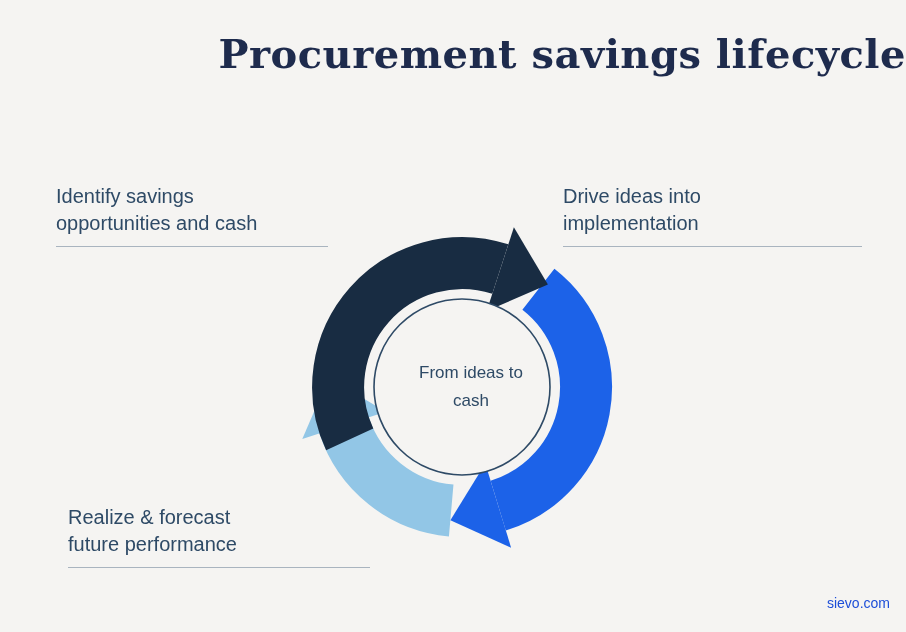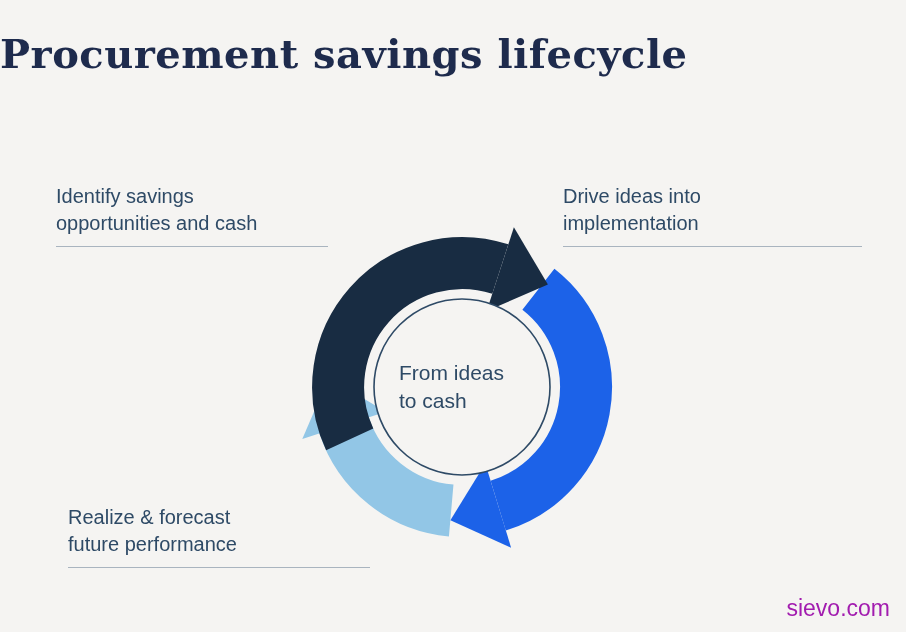--- a/index.html
+++ b/index.html
@@ -14,21 +14,21 @@
     height: 632px;
     background: #f5f4f2;
     overflow: hidden;
   }
   .title {
     position: absolute;
     top: 30px;
     left: 0;
     width: 100%;
     margin: 0;
-    text-align: left;
+    text-align: right;
     font-family: "DejaVu Serif", "Liberation Serif", serif;
     font-weight: 700;
     font-size: 40px;
     letter-spacing: 0.5px;
     color: #1e2b4d;
   }
   .label {
     position: absolute;
     font-size: 20px;
     line-height: 27px;
@@ -41,34 +41,34 @@
   .label-bl { left: 68px; top: 468px; width: 302px; text-align: left; margin-top: 36px; }
   .cycle {
     position: absolute;
     left: 282px;
     top: 207px;
   }
   .arc { fill: none; stroke-width: 52; stroke-linecap: butt; }
   .center-circle { fill: #f5f4f2; stroke-width: 1.6; }
   .center-label {
     position: absolute;
-    left: 399px;
+    left: 408px;
     top: 359px;
     width: 126px;
-    text-align: left;
-    font-size: 21px;
+    text-align: center;
+    font-size: 17px;
     line-height: 28px;
     color: #2e4a66;
   }
   .site {
     position: absolute;
     right: 16px;
     top: 595px;
-    font-size: 23px;
-    color: #a21caf;
+    font-size: 14px;
+    color: #1d4ed8;
   }
 </style>
 </head>
 <body>
 
 <div class="page">
 
   <h1 class="title">Procurement savings lifecycle</h1>
 
   <div class="label label-tl">

